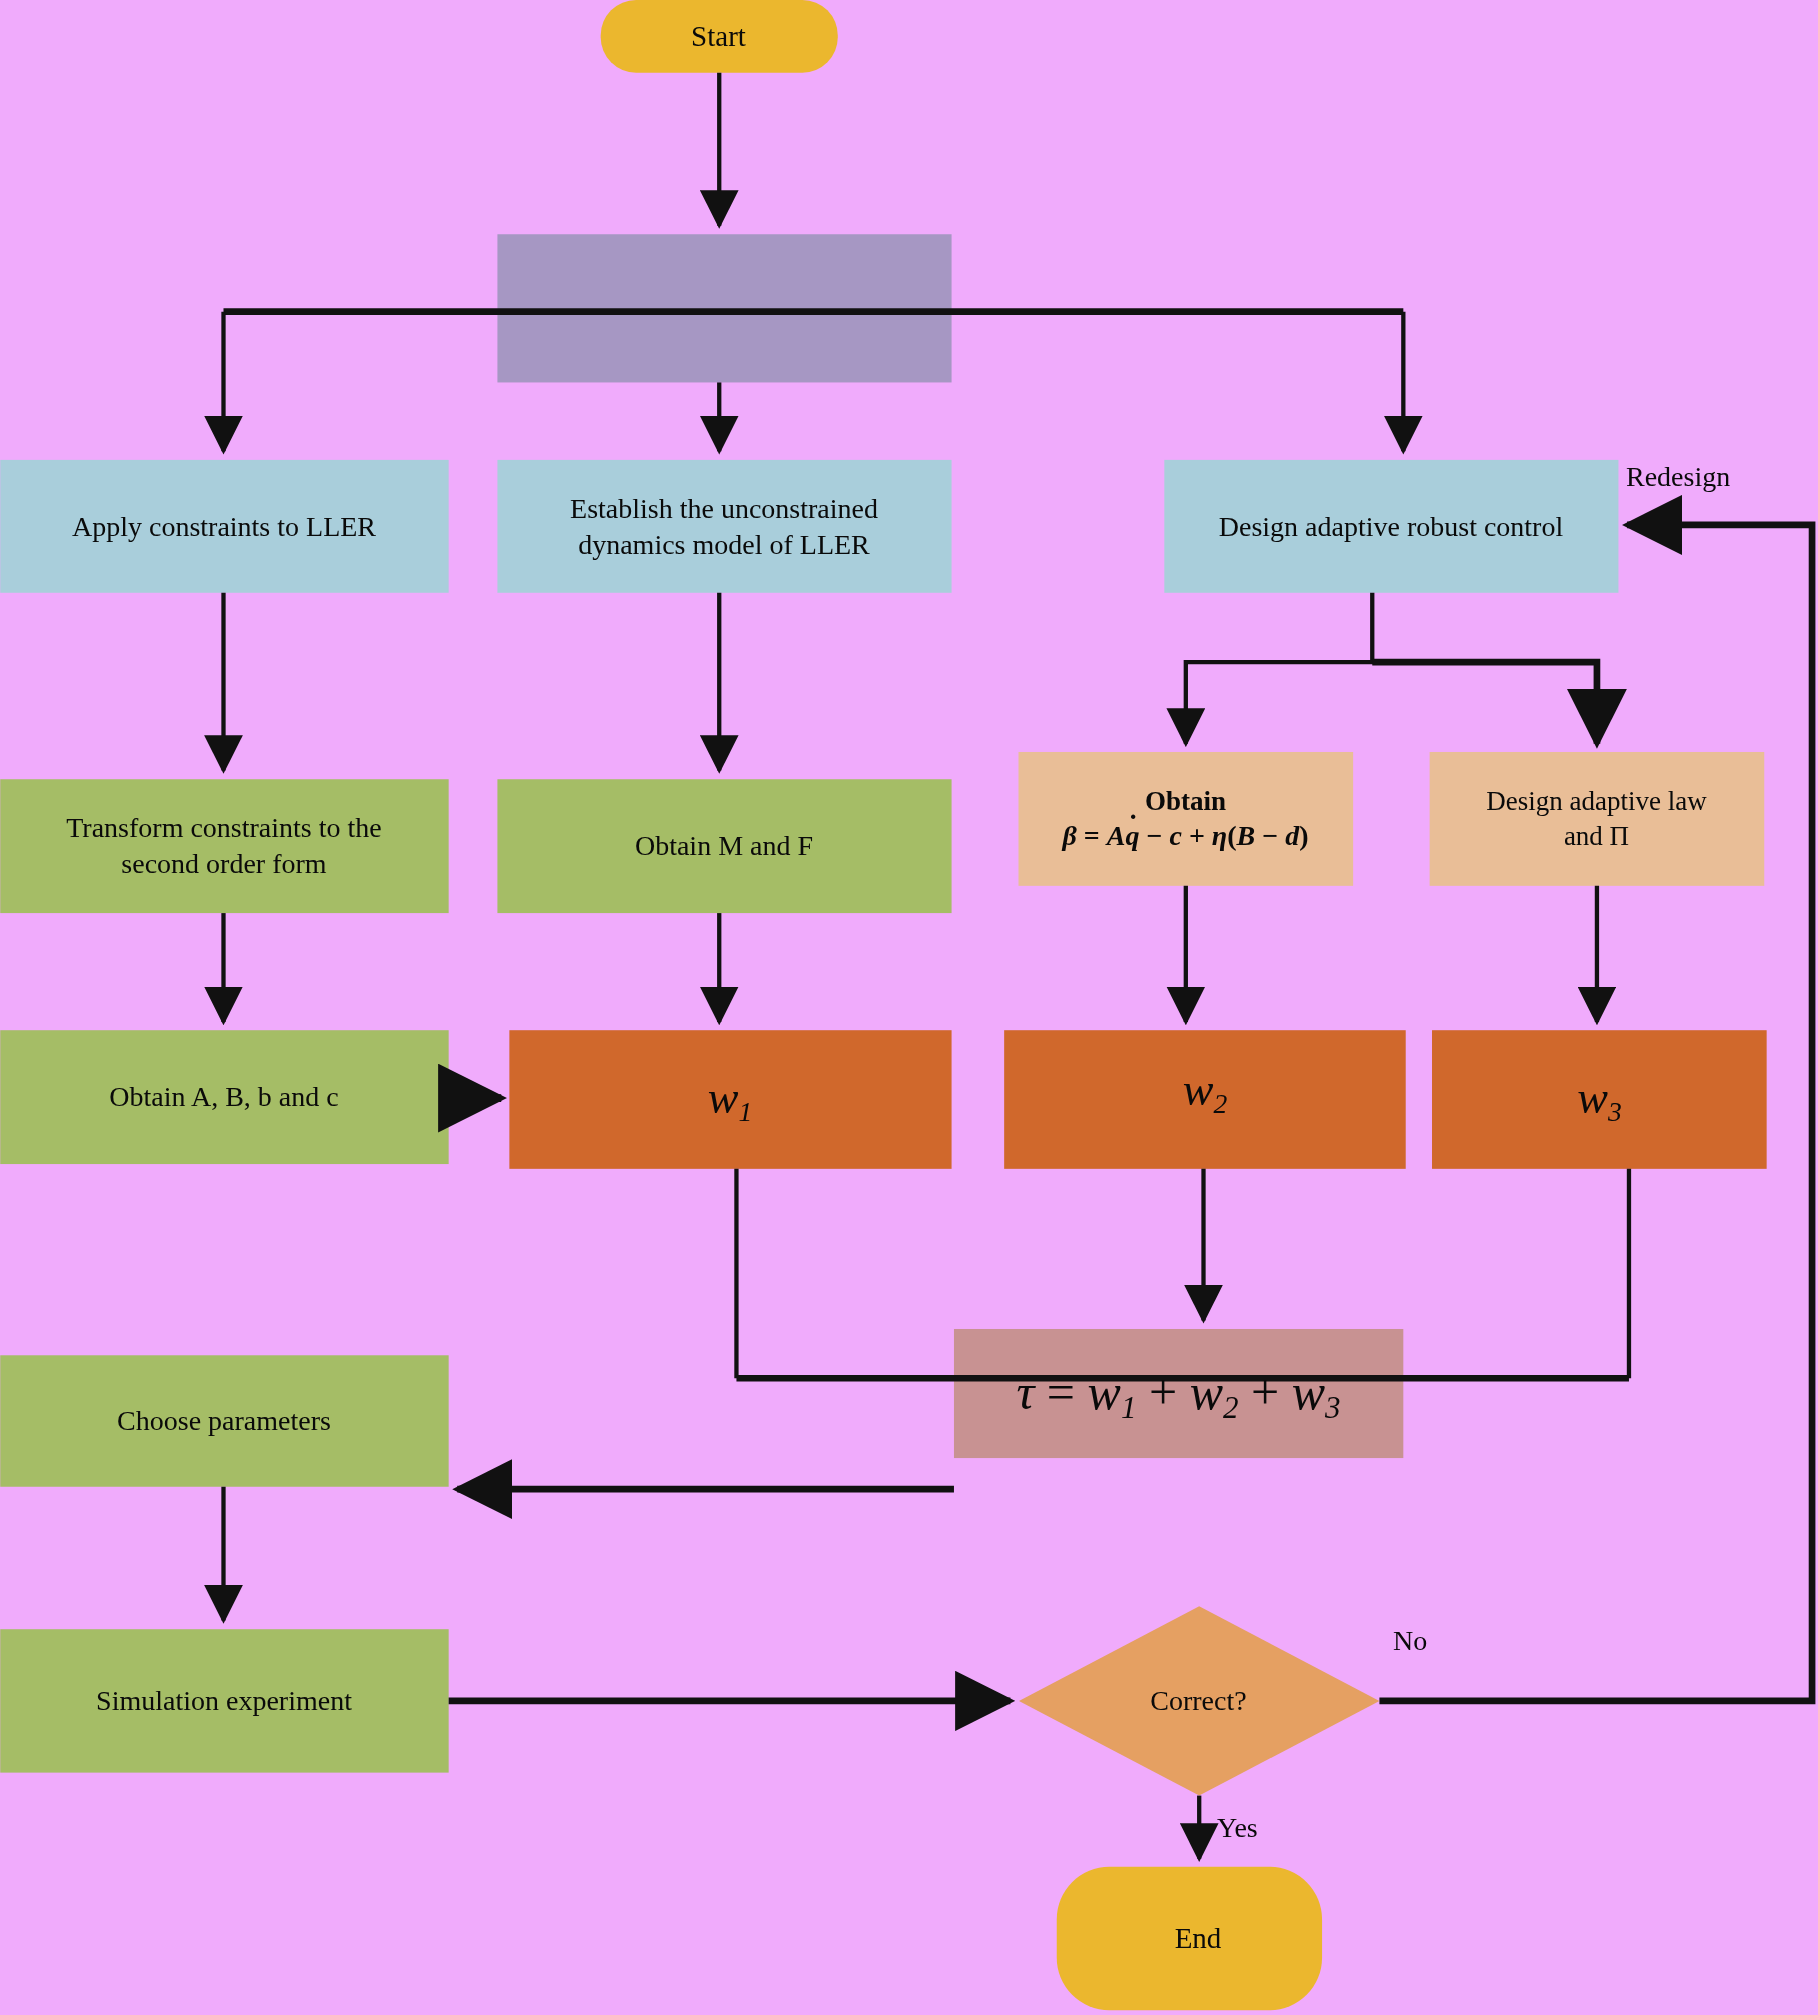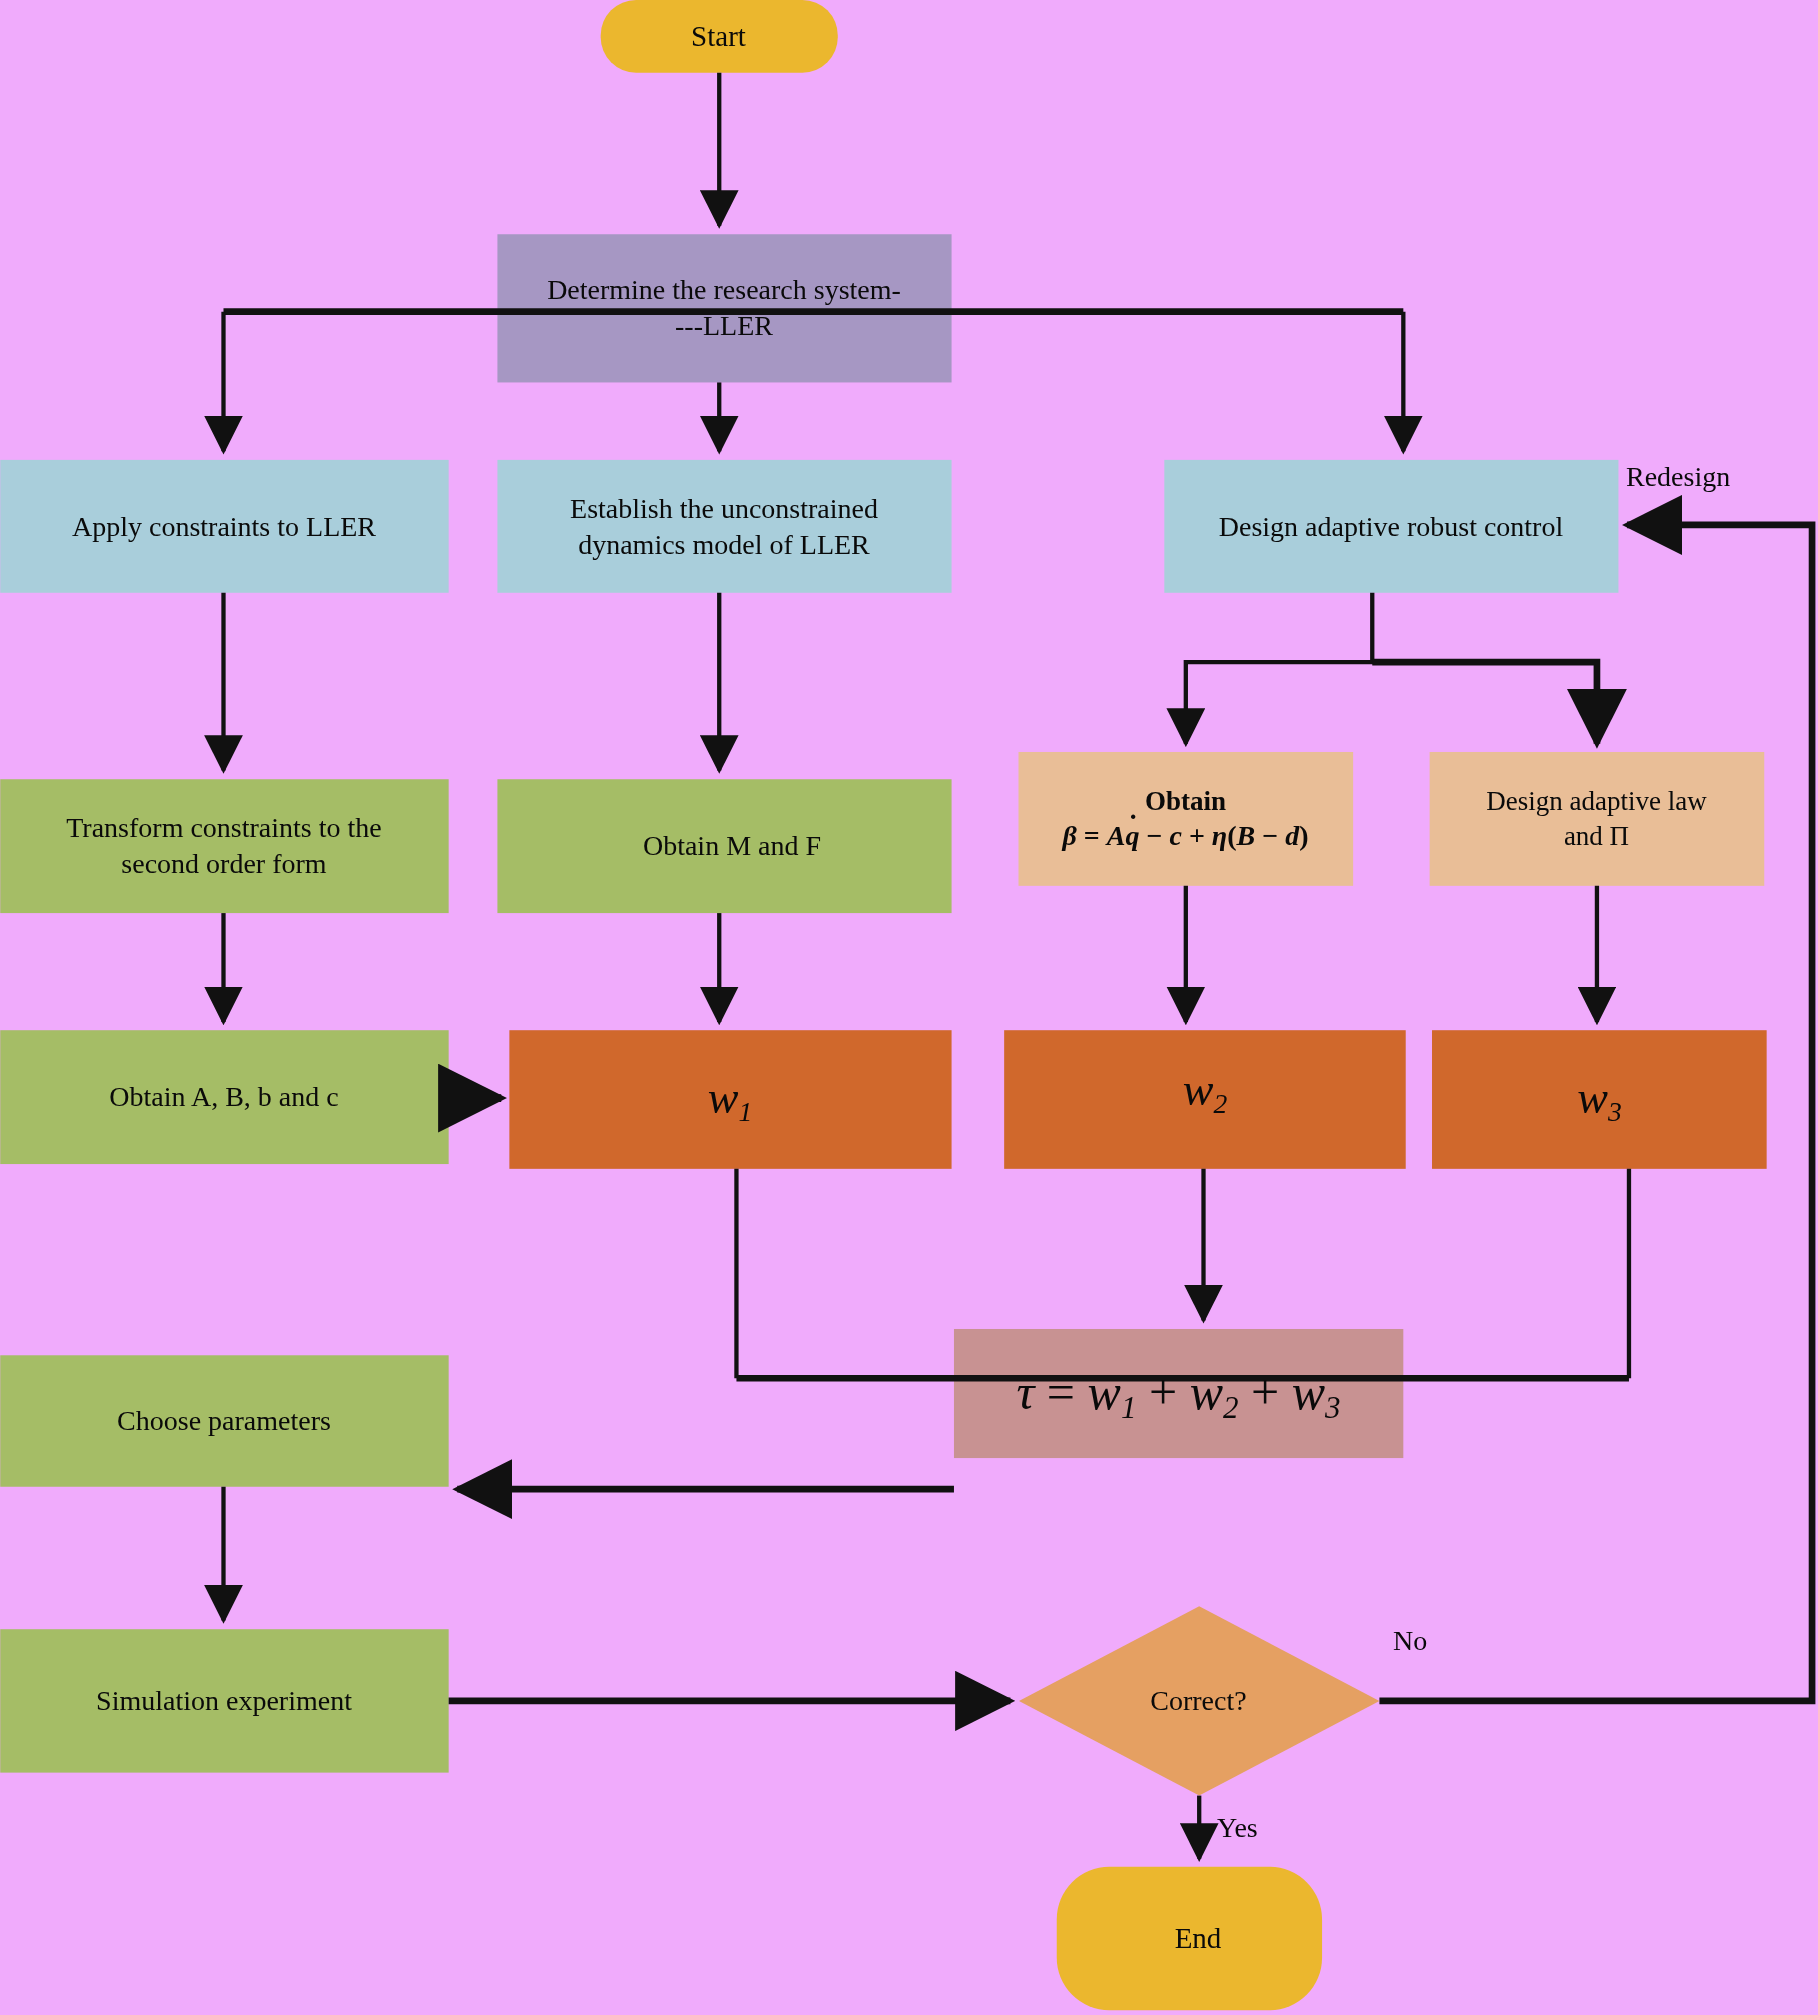--- a/index.html
+++ b/index.html
@@ -109,40 +109,36 @@
       <path d="M938,3558 L2113,3558" marker-end="url(#arr)" stroke-width="14"></path>
 
       <path d="M2885,3558 L3790,3558 L3790,1098 L3403,1098" marker-end="url(#arr)" stroke-width="14"></path>
 
       <path d="M2508,3756 L2508,3888" marker-end="url(#arr)"></path>
     </g>
   </svg>
 
   <div class="node-label lbl-60" style="left:600px;top:0px;width:237px;height:73px;">Start</div>
 
-  <div class="node-label lbl-58" style="left:497px;top:234px;width:454px;height:148px;flex-direction:column;">
-    <span>Determine the research system-</span>
-    <span>---LLER</span>
-  </div>
 
   <div class="node-label lbl-58" style="left:0px;top:460px;width:448px;height:133px;">Apply constraints to  LLER</div>
 
   <div class="node-label lbl-58" style="left:497px;top:460px;width:454px;height:133px;flex-direction:column;">
     <span>Establish the unconstrained</span>
     <span>dynamics model of LLER</span>
   </div>
 
   <div class="node-label lbl-58" style="left:1164px;top:460px;width:454px;height:133px;">Design adaptive robust control</div>
 
   <div class="node-label lbl-58" style="left:0px;top:779px;width:448px;height:134px;flex-direction:column;">
     <span>Transform constraints to the</span>
     <span>second order form</span>
   </div>
 
-  <div class="node-label lbl-58" style="left:497px;top:779px;width:454px;height:134px;margin-left:8px;">Obtain M and F</div>
+  <div class="node-label lbl-58" style="left:497px;top:779px;width:454px;height:134px;">Obtain M and F</div>
 
   <div class="node-label lbl-56" style="left:1018px;top:752px;width:335px;height:134px;flex-direction:column;font-weight:bold;">
     <span>Obtain</span>
     <span class="math formula">
       <i>β</i> <span class="op">=</span> <i>A</i><i class="dotacc">q</i> <span class="op">−</span> <i>c</i> <span class="op">+</span> <i>η</i><span class="op">(</span><i>B</i> <span class="op">−</span> <i>d</i><span class="op">)</span>
     </span>
   </div>
 
   <div class="node-label lbl-56" style="left:1429px;top:752px;width:335px;height:134px;flex-direction:column;">
     <span>Design adaptive law</span>

